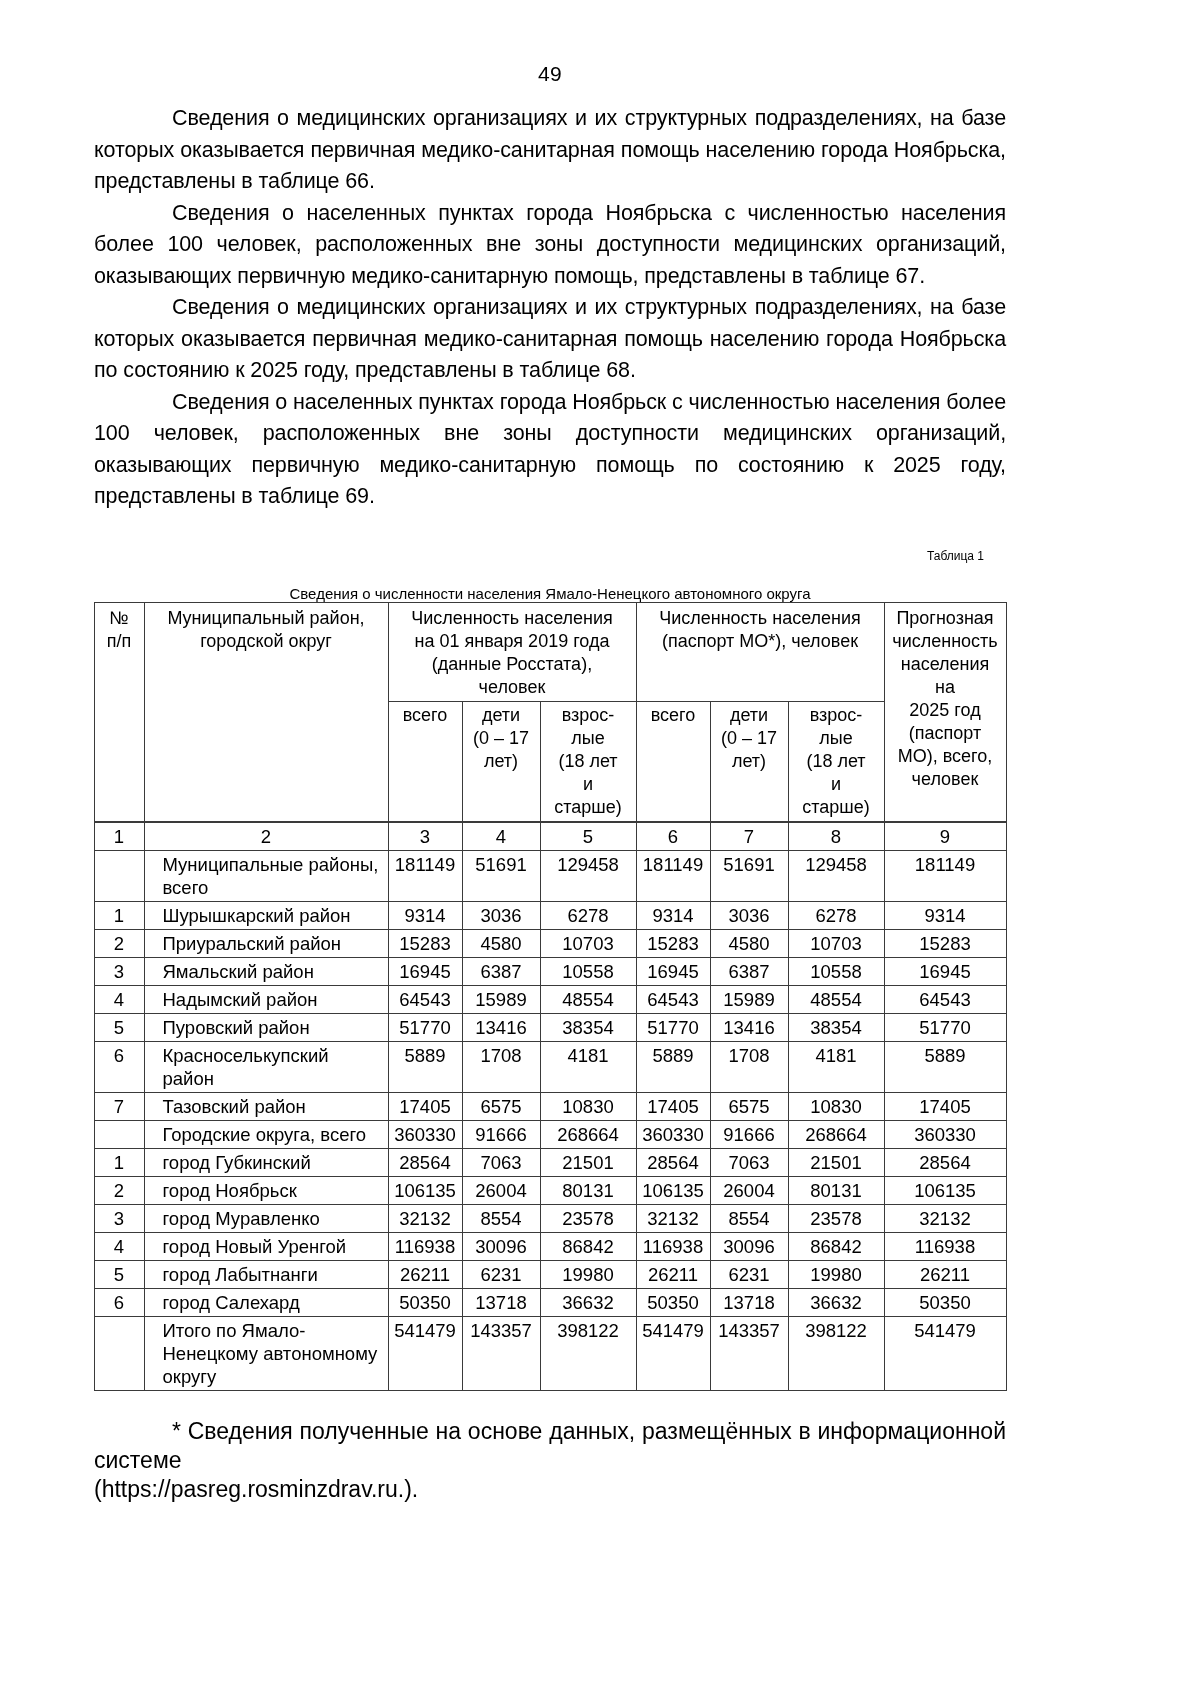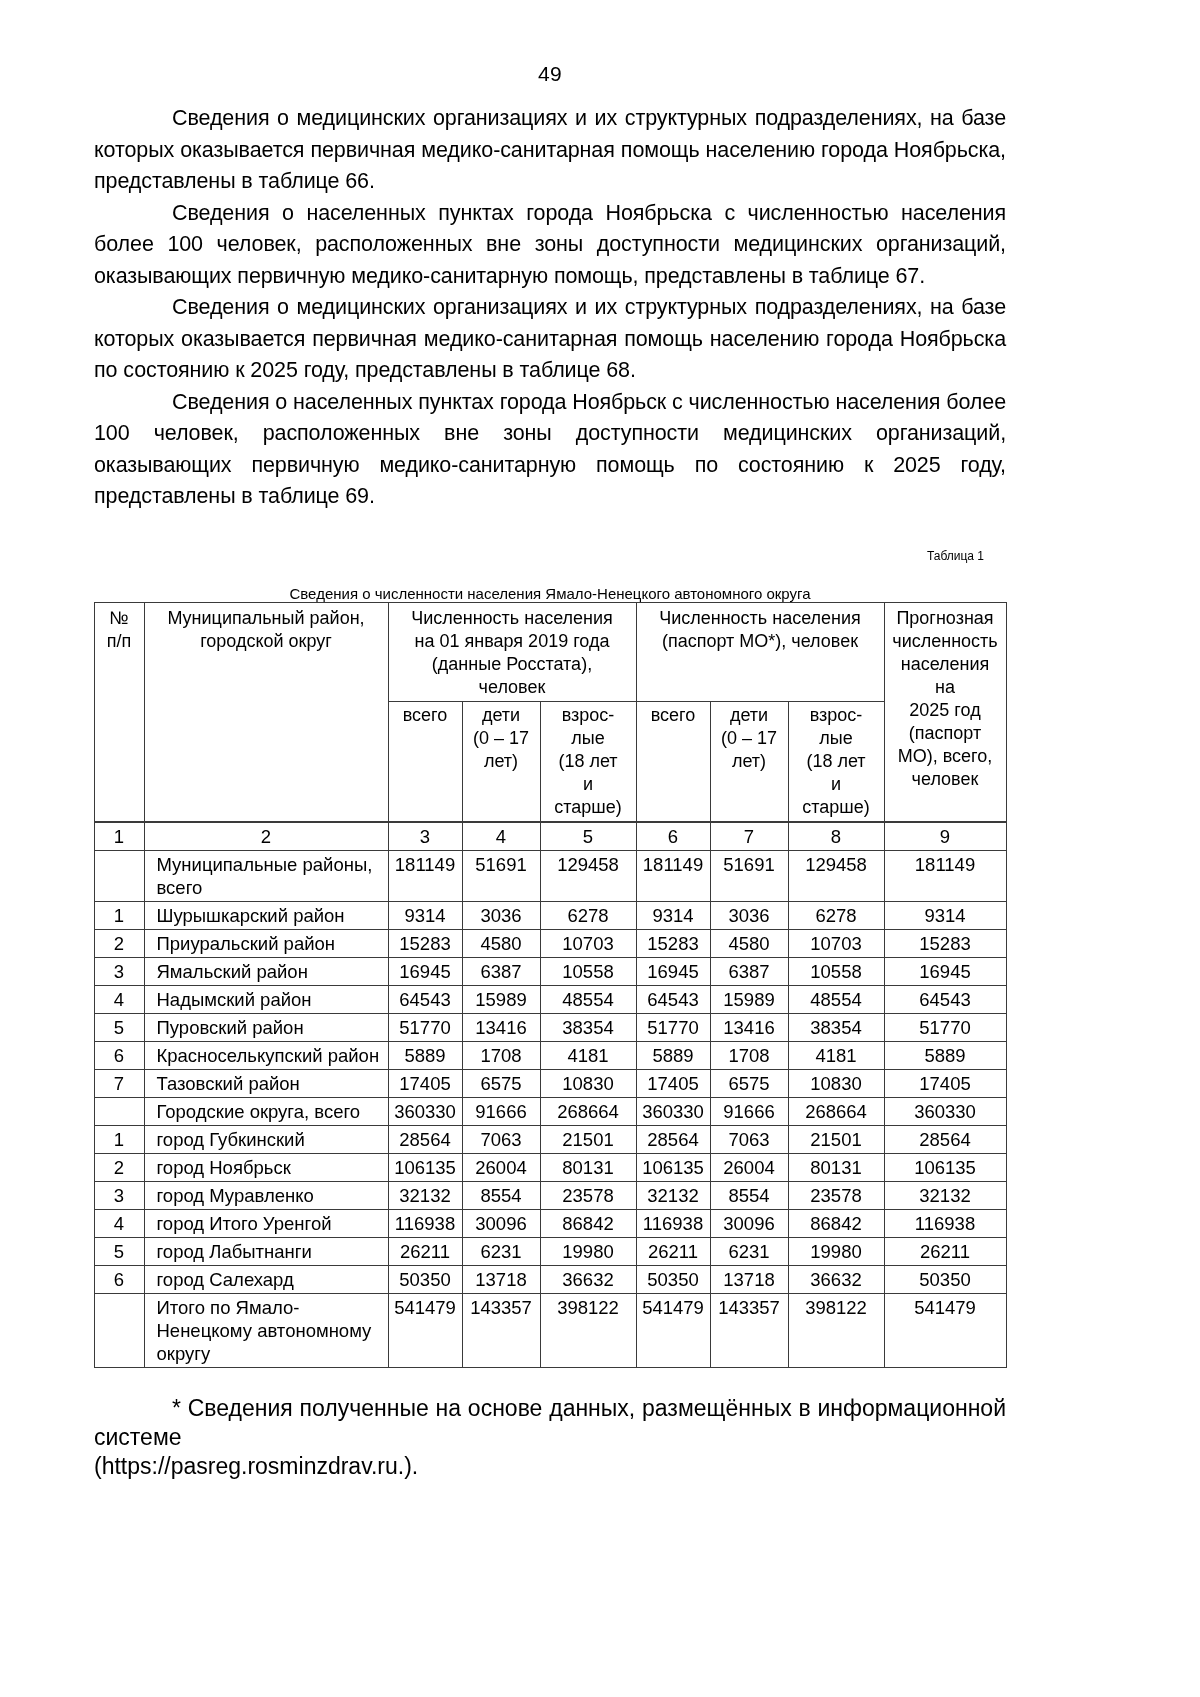--- a/index.html
+++ b/index.html
@@ -87,21 +87,21 @@
     margin-top: 16px;
     width: 912px;
   }
   .body-table td {
     font-size: 18.5px;
     line-height: 24px;
     padding: 1px 4px;
   }
   .body-table td.name {
     text-align: left;
-    padding-left: 12px;
+    padding-left: 18px;
   }
   .body-table td.num {
     text-align: center;
   }
   .colnum td {
     text-align: center;
   }
   .footnote {
     width: 912px;
     margin: 26px auto 0 auto;
@@ -337,21 +337,21 @@
           <td class="num">32132</td>
           <td class="num">8554</td>
           <td class="num">23578</td>
           <td class="num">32132</td>
           <td class="num">8554</td>
           <td class="num">23578</td>
           <td class="num">32132</td>
         </tr>
         <tr>
           <td class="num">4</td>
-          <td class="name">город Итого Уренгой</td>
+          <td class="name">город Новый Уренгой</td>
           <td class="num">116938</td>
           <td class="num">30096</td>
           <td class="num">86842</td>
           <td class="num">116938</td>
           <td class="num">30096</td>
           <td class="num">86842</td>
           <td class="num">116938</td>
         </tr>
         <tr>
           <td class="num">5</td>

